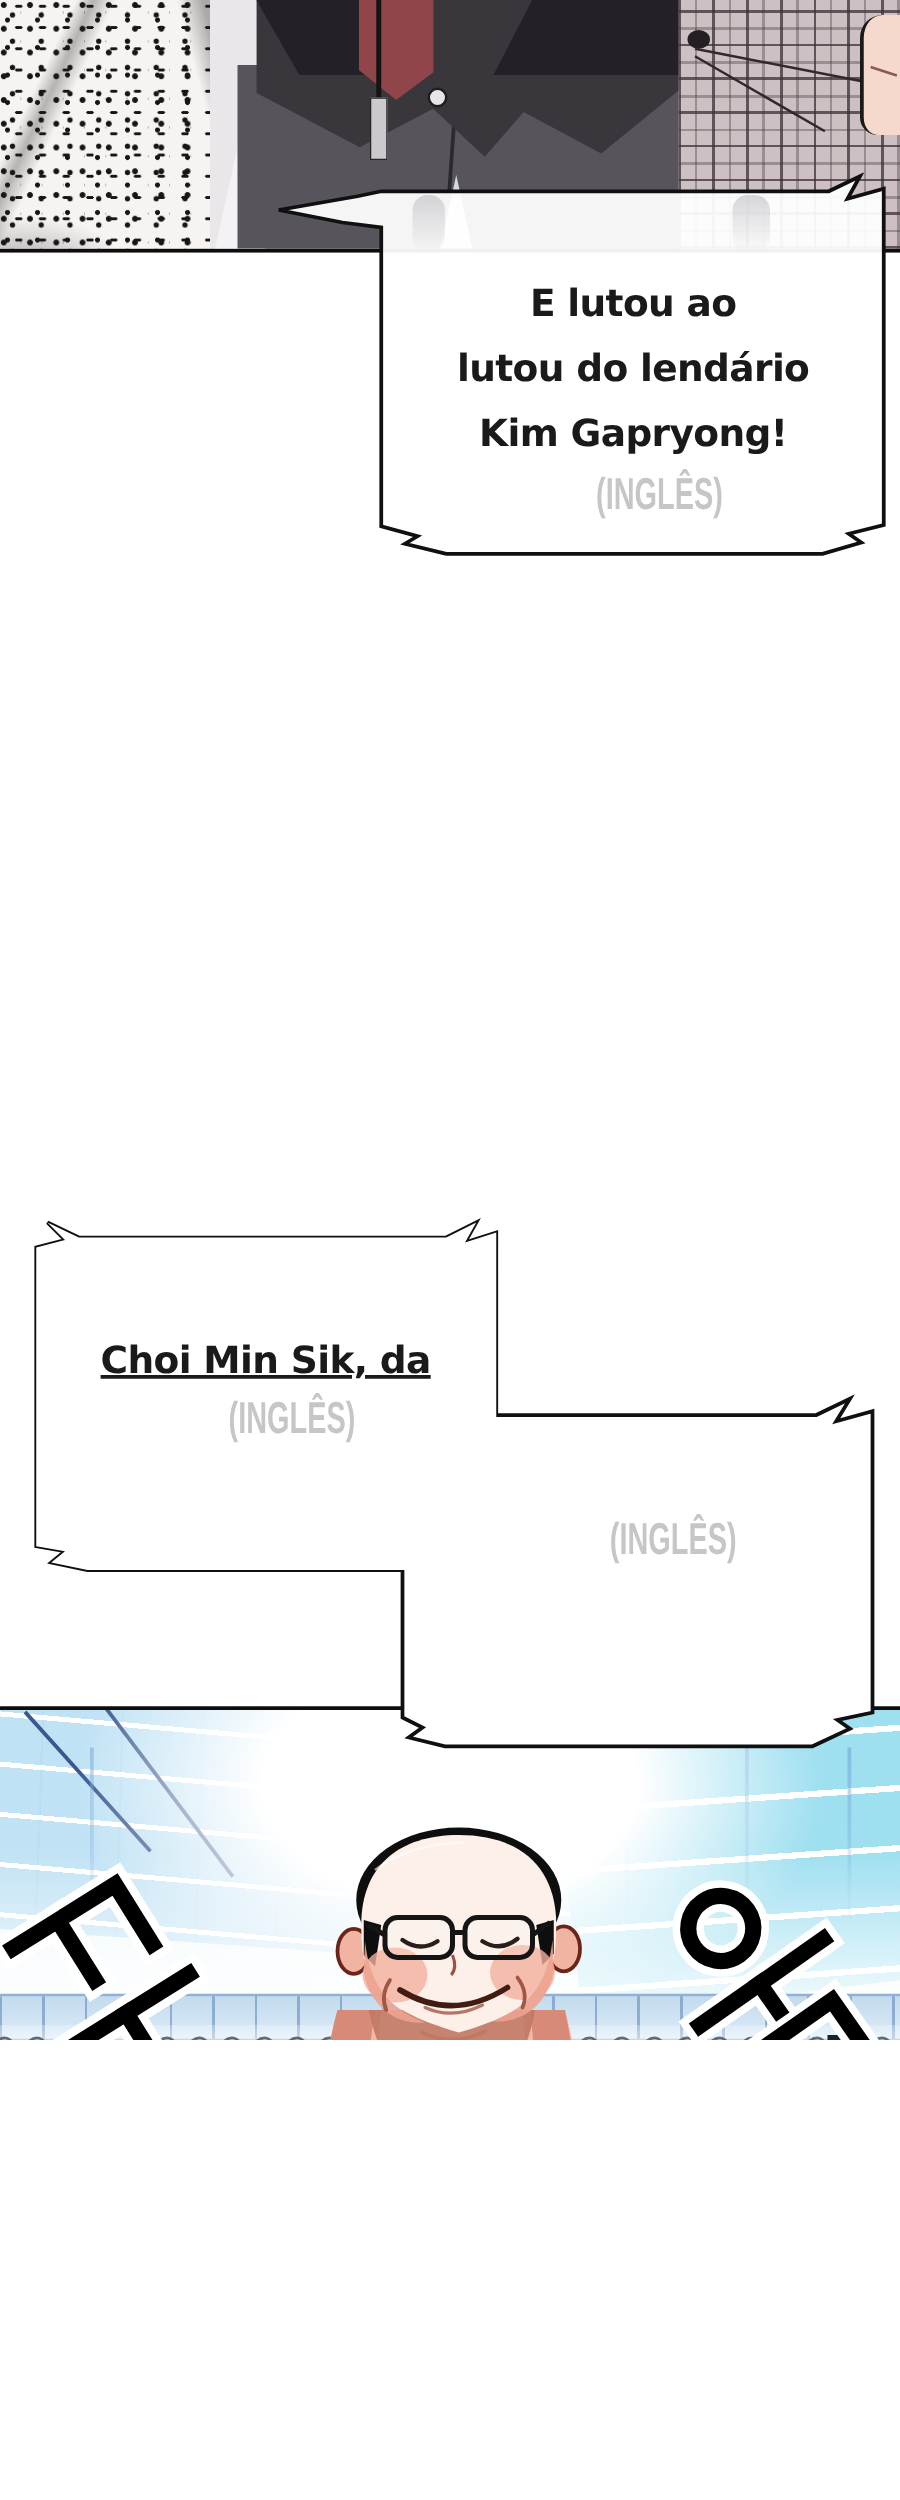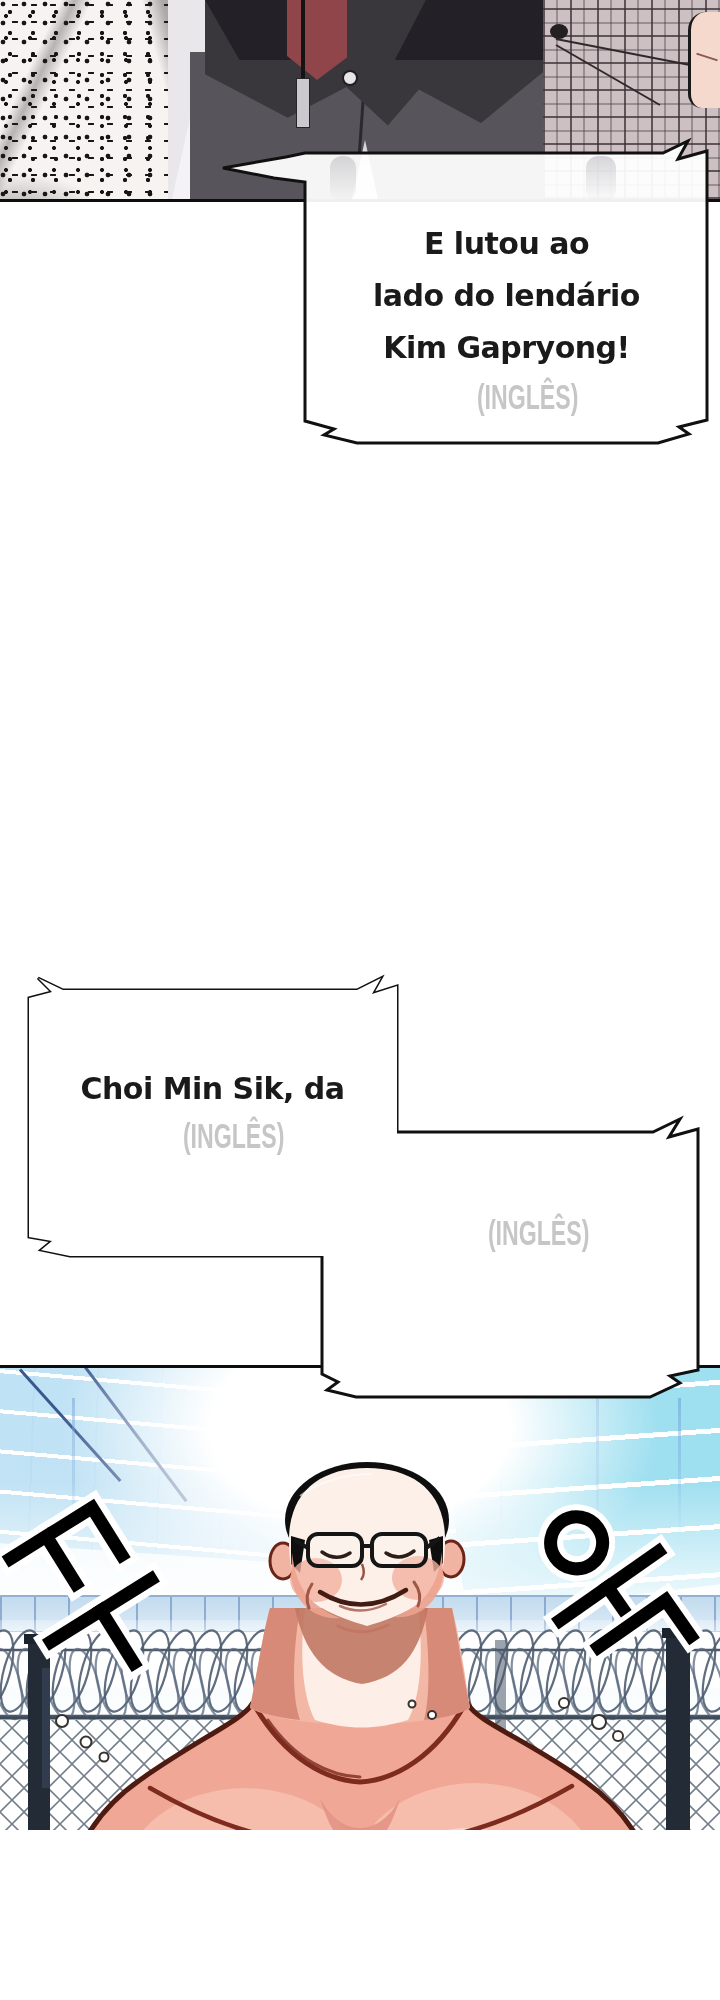--- a/index.html
+++ b/index.html
@@ -1,16 +1,16 @@
 <!DOCTYPE html>
 <html><head>
 <meta charset="utf-8">
 <style>
   html,body{margin:0;padding:0;background:#fff;}
-  .page{position:relative;width:720px;height:1830px;background:#fff;overflow:hidden;
+  .page{position:relative;width:720px;height:1632px;background:#fff;overflow:hidden;
         font-family:"DejaVu Sans","Liberation Sans",sans-serif;}
 
   
   .panel-top{position:absolute;left:0;top:0;width:720px;height:199px;background:#b9b5b9;
              border-bottom:3px solid #0d0d0d;overflow:hidden;}
   .leopard{position:absolute;left:0;top:0;width:168px;height:199px;background-color:#f6f3f1;
     background-image:
       radial-gradient(circle at 3px 4px,#161616 2px,transparent 2.7px),
       radial-gradient(circle at 10px 12px,#161616 1.8px,transparent 2.5px),
       radial-gradient(ellipse 4.5px 2px at 15px 5px,#161616 60%,transparent 75%),
@@ -48,21 +48,21 @@
   .plaid-wr1{position:absolute;left:556px;top:38px;width:160px;height:2px;background:#2f282c;transform:rotate(11deg);transform-origin:left center;}
   .plaid-wr2{position:absolute;left:556px;top:44px;width:120px;height:2px;background:#2f282c;transform:rotate(30deg);transform-origin:left center;}
   .hand-right{position:absolute;left:688px;top:12px;width:34px;height:96px;background:#f5d9cd;
     border-left:3px solid #1a1a1a;border-radius:18px 0 0 14px;}
   .hand-line{position:absolute;left:696px;top:56px;width:22px;height:2px;background:#8a5a4c;transform:rotate(18deg);}
 
   
   .bubble-svg{position:absolute;pointer-events:none;}
   .bubble-text{position:absolute;text-align:center;font-weight:700;color:#1a1a1a;letter-spacing:-0.5px;}
   #b1t{left:305px;top:218px;width:403px;font-size:30px;line-height:52px;}
-  #b2t{left:27px;top:1064px;width:371px;font-size:30px;line-height:49px;}
+  #b2t{left:27px;top:1064px;width:371px;font-size:30px;line-height:49px;text-decoration:underline;}
   #b3t{left:334px;top:1210px;width:366px;font-size:30px;line-height:48px;}
   .note{display:block;margin-top:2px;line-height:40px;padding-left:43px;}
   .note span{display:inline-block;transform:scaleX(0.68) scaleY(1.05);transform-origin:center;
     font-family:"Liberation Sans",sans-serif;font-size:34px;color:#c6c6c6;letter-spacing:0;font-weight:700;}
   .ghost{position:absolute;background:linear-gradient(180deg,rgba(185,182,188,.55),rgba(185,182,188,0));
     border-radius:12px;}
 
   
   .panel-bottom{position:absolute;left:0;top:1365px;width:720px;height:635px;
     border-top:3px solid #0d0d0d;overflow:hidden;
@@ -121,21 +121,21 @@
   </div>
 
   <svg class="bubble-svg" style="left:210px;top:138px;" width="510" height="322" viewBox="0 0 510 322">
     <path d="M 95,15 H 453 L 478,3 L 468,21 L 497,13 L 497,282 L 469,289 L 479,296 L 448,305
              L 147,305 L 114,297 L 124,291 L 95,283 L 95,44 L 64,40 L 13,30 L 76,19 Z" fill="rgba(255,255,255,0.94)" stroke="#101010" stroke-width="3" stroke-linejoin="miter"></path>
   </svg>
   <div class="ghost" style="left:330px;top:156px;width:26px;height:46px;"></div>
   <div class="ghost" style="left:586px;top:156px;width:30px;height:46px;"></div>
   <div class="bubble-text" id="b1t">
     <div>E lutou ao</div>
-    <div>lado do lendário</div>
+    <div>lutou do lendário</div>
     <div>Kim Gapryong!</div>
     <span class="note"><span>(INGLÊS)</span></span>
   </div>
 
   <div class="panel-bottom">
     <div class="ceiling-left"></div>
     <div class="ceiling-right"></div>
     <div class="beam" style="left:20px;top:0;width:150px;transform:rotate(48deg);"></div>
     <div class="beam" style="left:84px;top:-4px;width:170px;transform:rotate(53deg);"></div>
     <div class="vline" style="left:72px;"></div>

